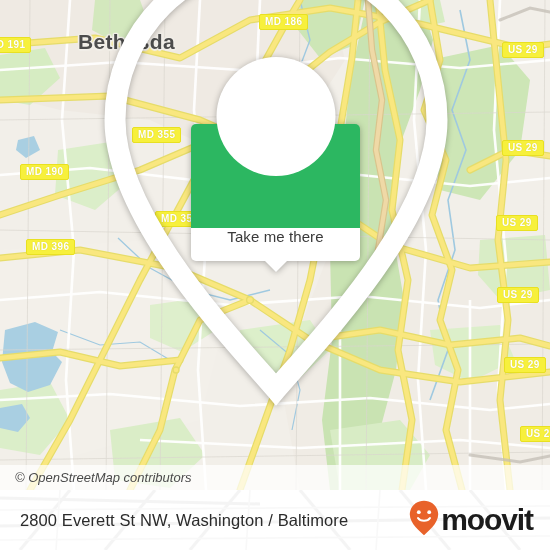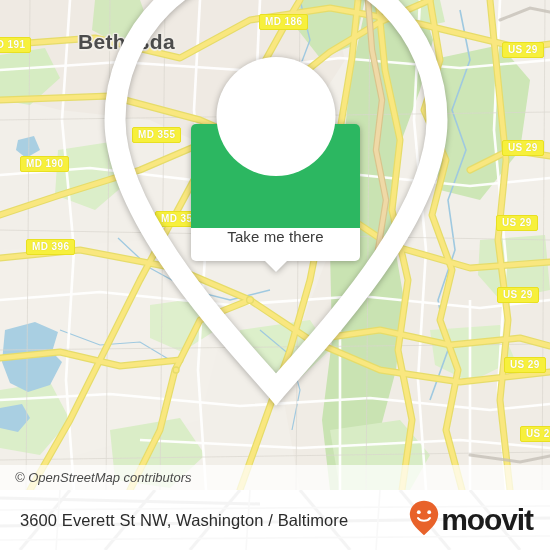--- a/index.html
+++ b/index.html
@@ -281,21 +281,21 @@
       </g>
     </svg>
 
     <div class="city-label" style="left:78px; top:30px;">Bethesda</div>
 
     <div class="shield" style="left:-18px; top:37px;">MD 191</div>
     <div class="shield" style="left:240px; top:14px;margin-left:19px;">MD 186</div>
     <div class="shield" style="left:502px; top:42px;">US 29</div>
     <div class="shield" style="left:132px; top:127px;">MD 355</div>
     <div class="shield" style="left:502px; top:140px;">US 29</div>
-    <div class="shield" style="left:20px;  top:156px;">MD 190</div>
+    <div class="shield" style="left:20px;  top:164px;">MD 190</div>
     <div class="shield" style="left:155px; top:211px;">MD 355</div>
     <div class="shield" style="left:496px; top:215px;">US 29</div>
     <div class="shield" style="left:26px;  top:239px;">MD 396</div>
     <div class="shield" style="left:497px; top:287px;">US 29</div>
     <div class="shield" style="left:504px; top:357px;">US 29</div>
     <div class="shield" style="left:520px; top:426px;">US 2</div>
 
     <div id="popup">
       <div class="popup-head">
         <span>
@@ -332,21 +332,21 @@
       <g stroke="#f4f4f4" stroke-width="1.6" fill="none">
         <path d="M0,50 L550,46"></path>
         <path d="M0,20 L550,16"></path>
         <path d="M60,0 L56,60"></path>
         <path d="M250,0 L246,60"></path>
         <path d="M380,0 L376,60"></path>
       </g>
     </svg>
 
     <div id="footer-inner">
-      <span id="footer-address">3600 Everett St NW, Washington / Baltimore</span>
+      <span id="footer-address">2800 Everett St NW, Washington / Baltimore</span>
       <span id="brand">
         <span>
           <svg width="30" height="36" viewBox="0 0 30 36" xmlns="http://www.w3.org/2000/svg">
             <path d="M15 0.8 C6.9 0.8 0.8 6.9 0.8 14.6 C0.8 23.6 11.4 32 15 35.2 C18.6 32 29.2 23.6 29.2 14.6 C29.2 6.9 23.1 0.8 15 0.8 Z" fill="#e8622a"></path>
             <circle cx="9.8" cy="12.2" r="1.9" fill="#ffffff"></circle>
             <circle cx="20.2" cy="12.2" r="1.9" fill="#ffffff"></circle>
             <path d="M9 18 C11.4 21.6 18.6 21.6 21 18" fill="none" stroke="#ffffff" stroke-width="2.1" stroke-linecap="round"></path>
           </svg>
         </span>
         <span id="brand-name">moovit</span>

